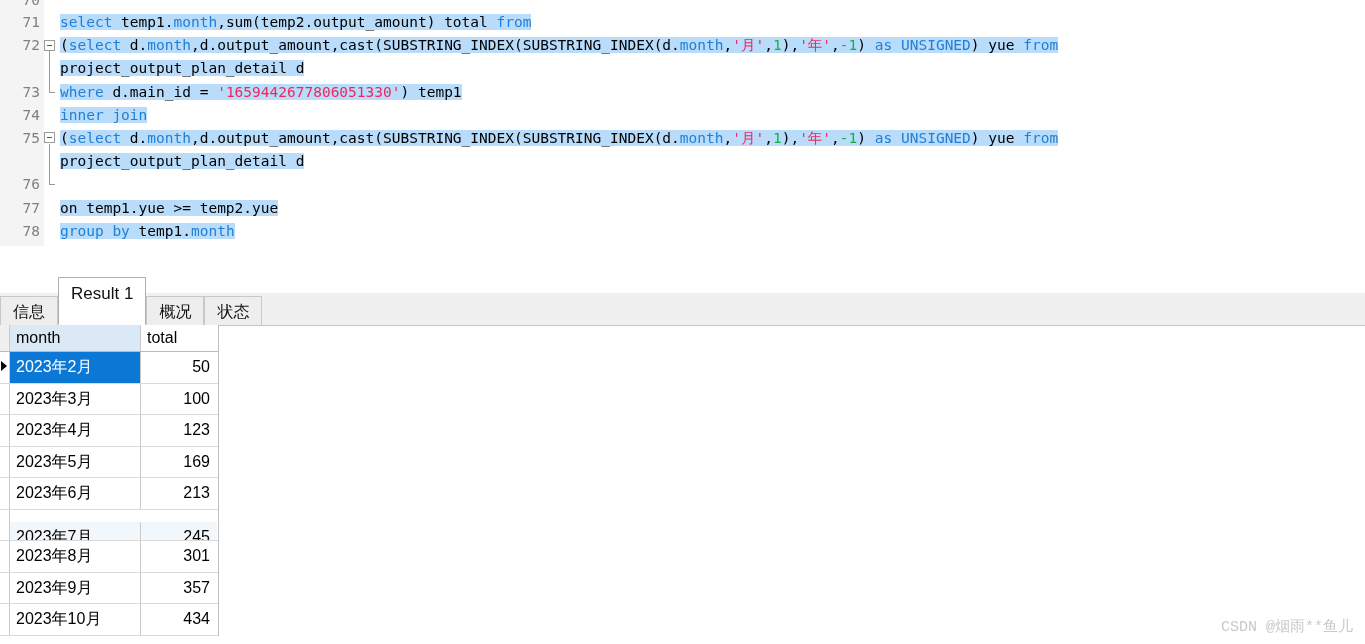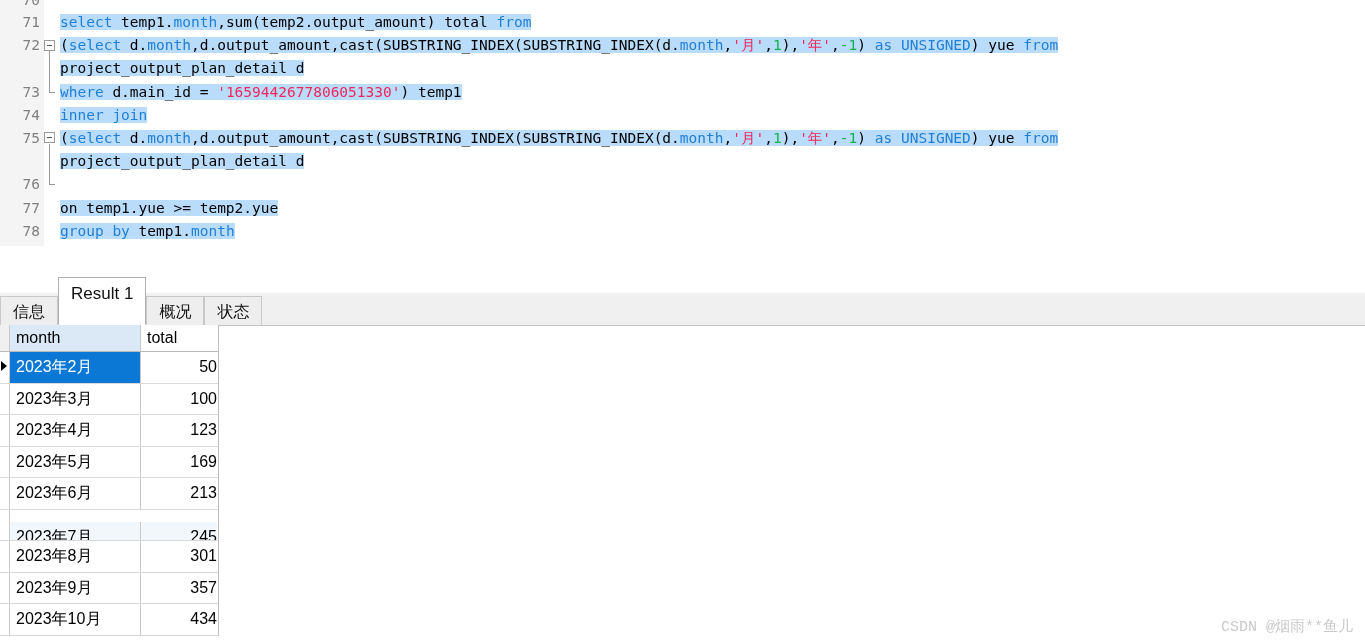--- a/index.html
+++ b/index.html
@@ -106,21 +106,21 @@
     border-left:6px solid #000;
   }
   .c-month{
     width:131px;flex:0 0 131px;box-sizing:border-box;
     border-right:1px solid #c9c9c9;
     padding-left:6px;line-height:30px;color:#000;
     overflow:hidden;white-space:nowrap;
   }
   .c-total{
     width:76px;flex:0 0 76px;box-sizing:border-box;
-    text-align:right;line-height:30px;color:#000;
+    padding-right:7px;text-align:right;line-height:30px;color:#000;
     overflow:hidden;white-space:nowrap;
   }
   .grow.header .c-month{background:#dbe9f6;line-height:26px;}
   .grow.header .c-total{background:#ffffff;text-align:left;padding-left:6px;line-height:26px;}
   .grow.selected .c-month{background:#0a78d4;color:#ffffff;}
   .grow.alt .c-month,.grow.alt .c-total{background:#f2f7fc;margin-top:12px;}
 
   
   #watermark{
     position:absolute;right:12px;bottom:8px;

